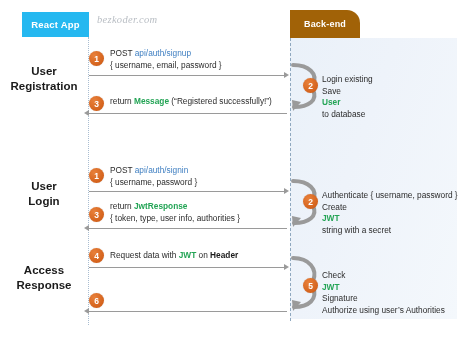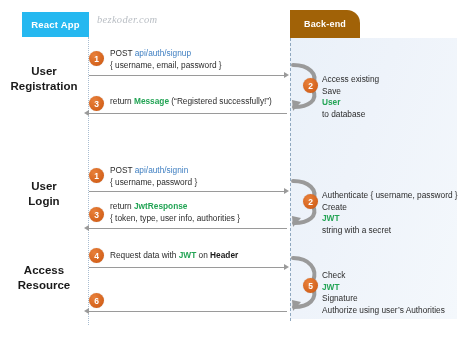--- a/index.html
+++ b/index.html
@@ -83,21 +83,21 @@
   <div class="sec-label" style="top:64px;">
     <div>User</div>
     <div>Registration</div>
   </div>
   <div class="sec-label" style="top:179px;">
     <div>User</div>
     <div>Login</div>
   </div>
   <div class="sec-label" style="top:263px;">
     <div>Access</div>
-    <div>Resource</div>
+    <div>Response</div>
   </div>
 
   <div class="step" style="left:89px;top:51px;">1</div>
   <div class="msg-text" style="left:110px;top:48px;">
     <span>POST </span><span class="api">api/auth/signup</span>
     <span class="l2">{ username, email, password }</span>
   </div>
   <div class="arrow-line" style="left:89px;top:75px;width:196px;"></div>
   <div class="arrow-head head-right" style="left:284px;top:72px;"></div>
 
@@ -108,21 +108,21 @@
   <div class="arrow-line" style="left:89px;top:113px;width:198px;"></div>
   <div class="arrow-head head-left" style="left:84px;top:110px;"></div>
 
   <svg class="loop-svg" style="left:291px;top:60px;" width="32" height="52" viewBox="0 0 32 52">
     <path d="M2,5 C18,5 27,14 22,24" stroke="#9a9a9a" stroke-width="4" fill="none" stroke-linecap="round"></path>
     <path d="M22,30 C27,40 18,47 3,47" stroke="#9a9a9a" stroke-width="4" fill="none" stroke-linecap="round"></path>
     <polygon points="10,42 2,51 1,40" fill="#9a9a9a"></polygon>
   </svg>
   <div class="step" style="left:303px;top:78px;">2</div>
   <div class="be-note" style="left:322px;top:74px;">
-    <span>Access existing</span>
+    <span>Login existing</span>
     <span>Save <span class="grn">User</span> to database</span>
   </div>
 
   <div class="step" style="left:89px;top:168px;">1</div>
   <div class="msg-text" style="left:110px;top:165px;">
     <span>POST </span><span class="api">api/auth/signin</span>
     <span class="l2">{ username, password }</span>
   </div>
   <div class="arrow-line" style="left:89px;top:191px;width:196px;"></div>
   <div class="arrow-head head-right" style="left:284px;top:188px;"></div>

